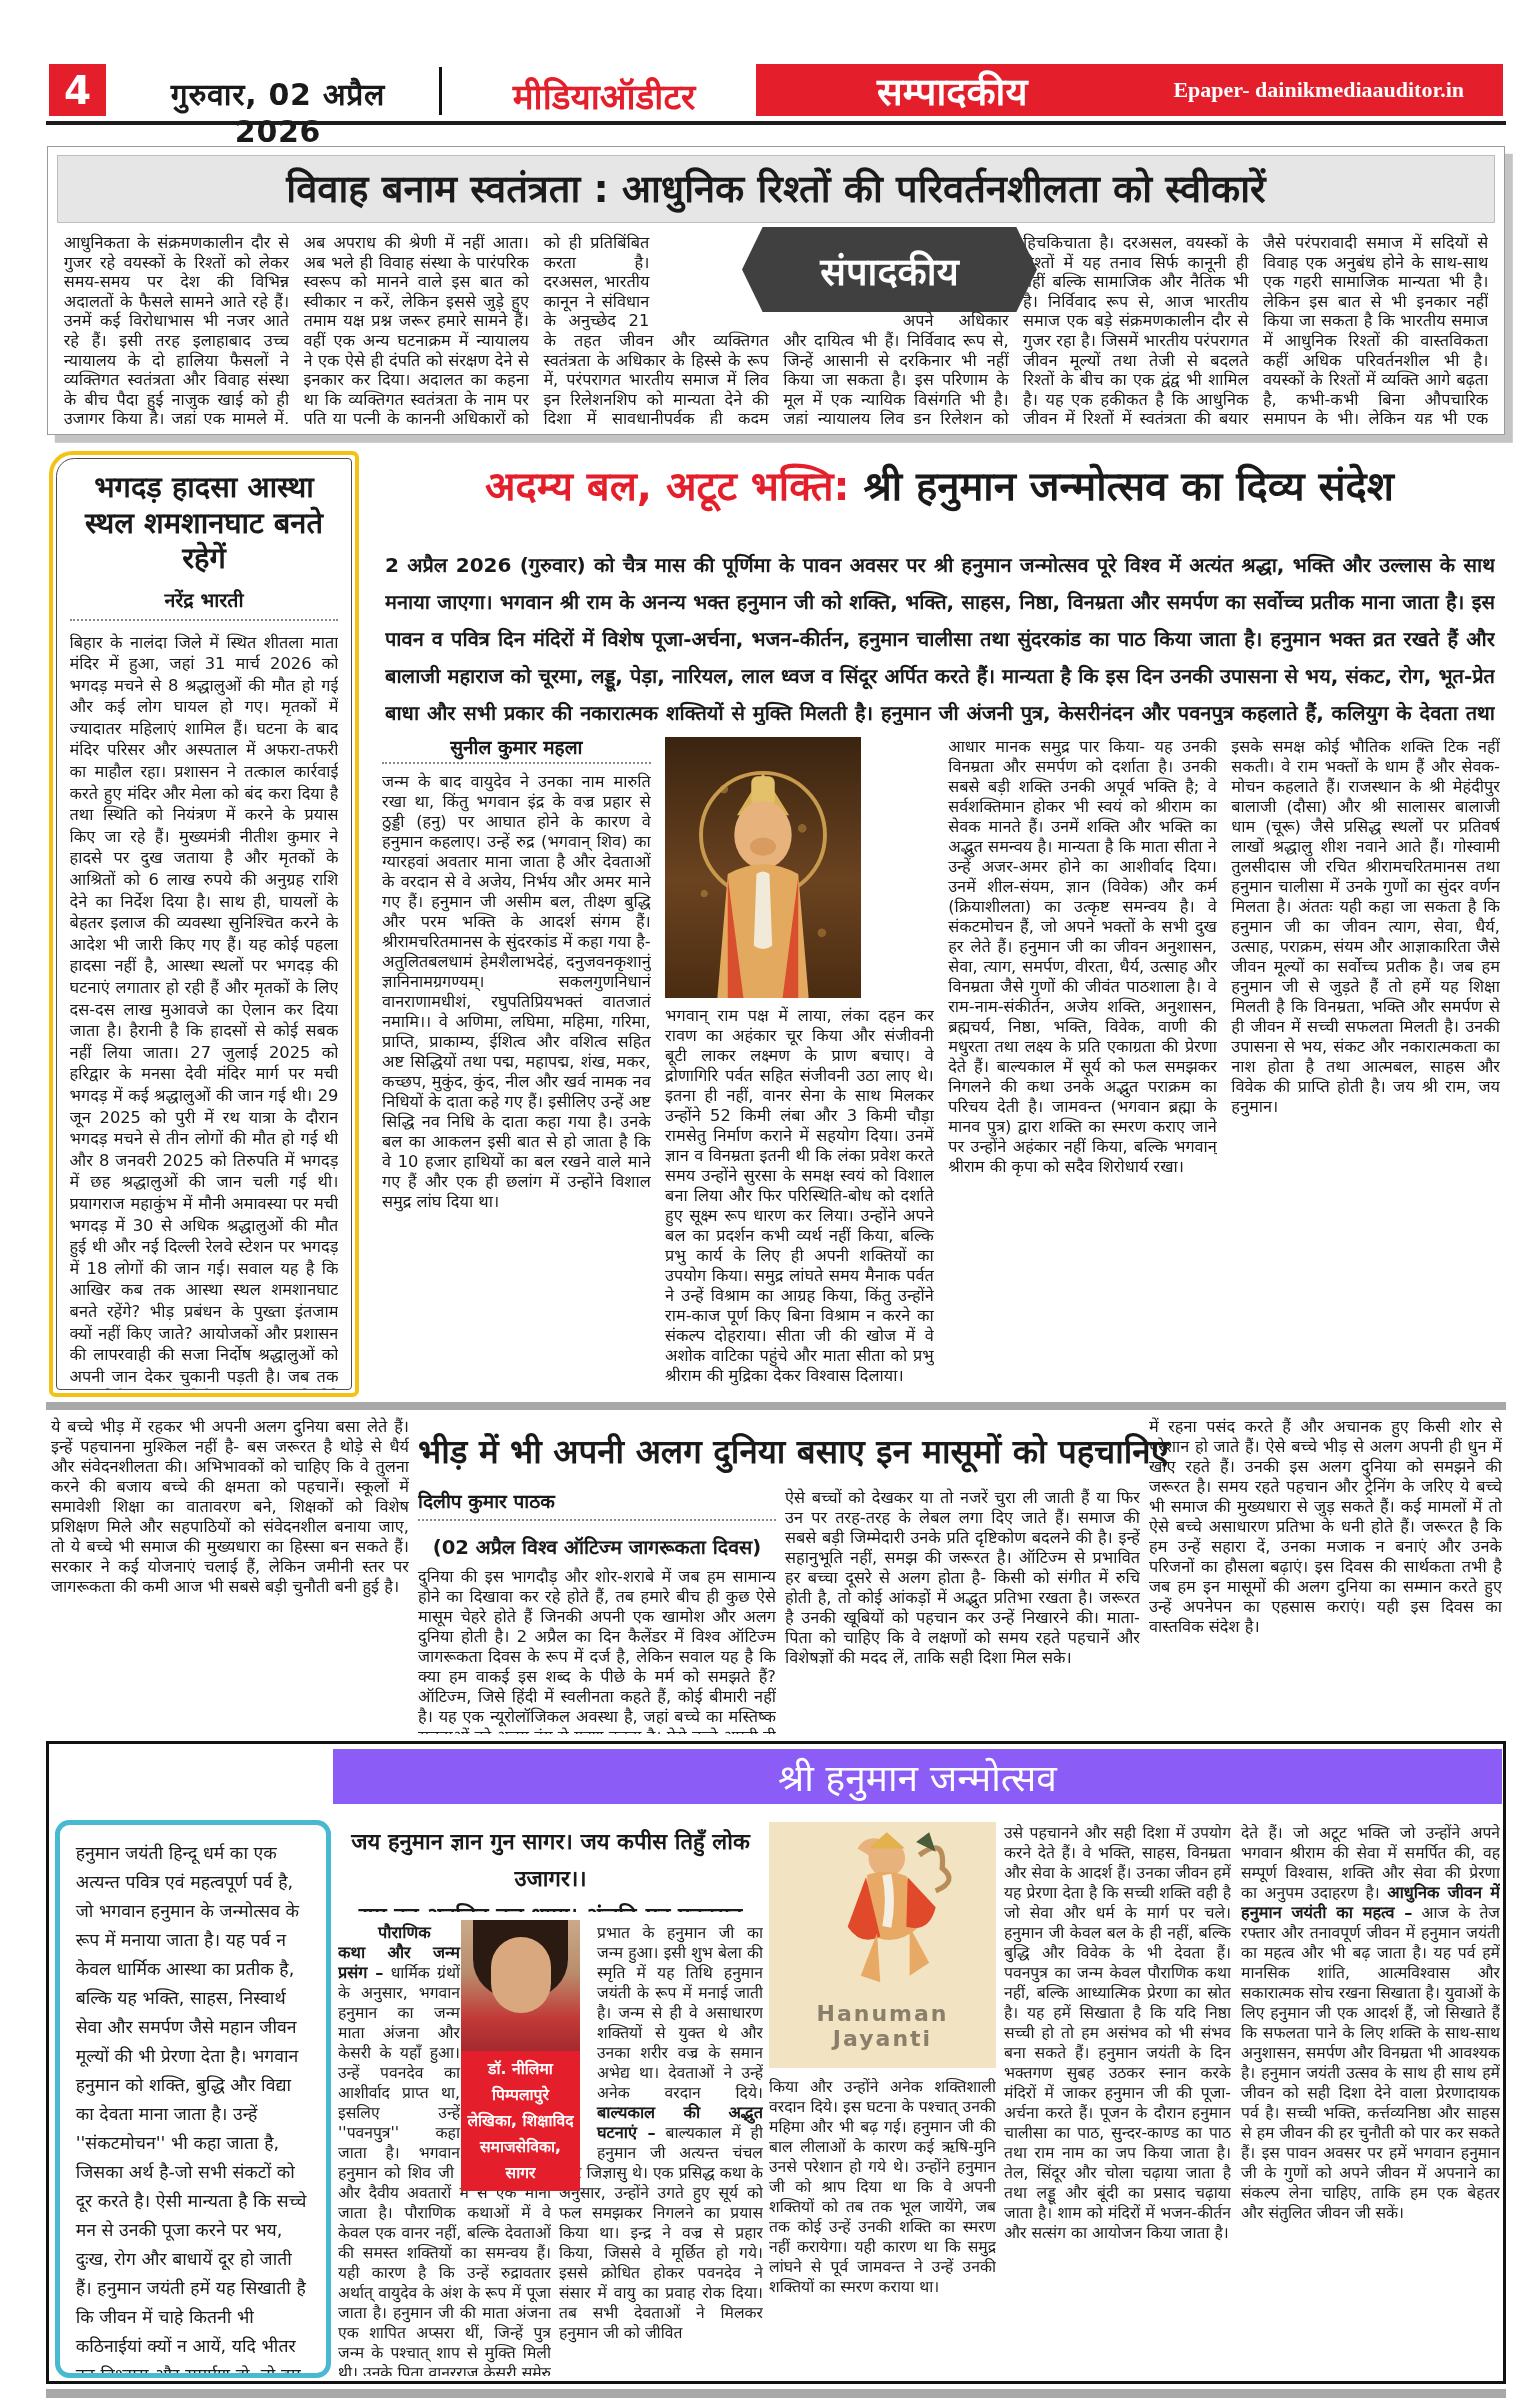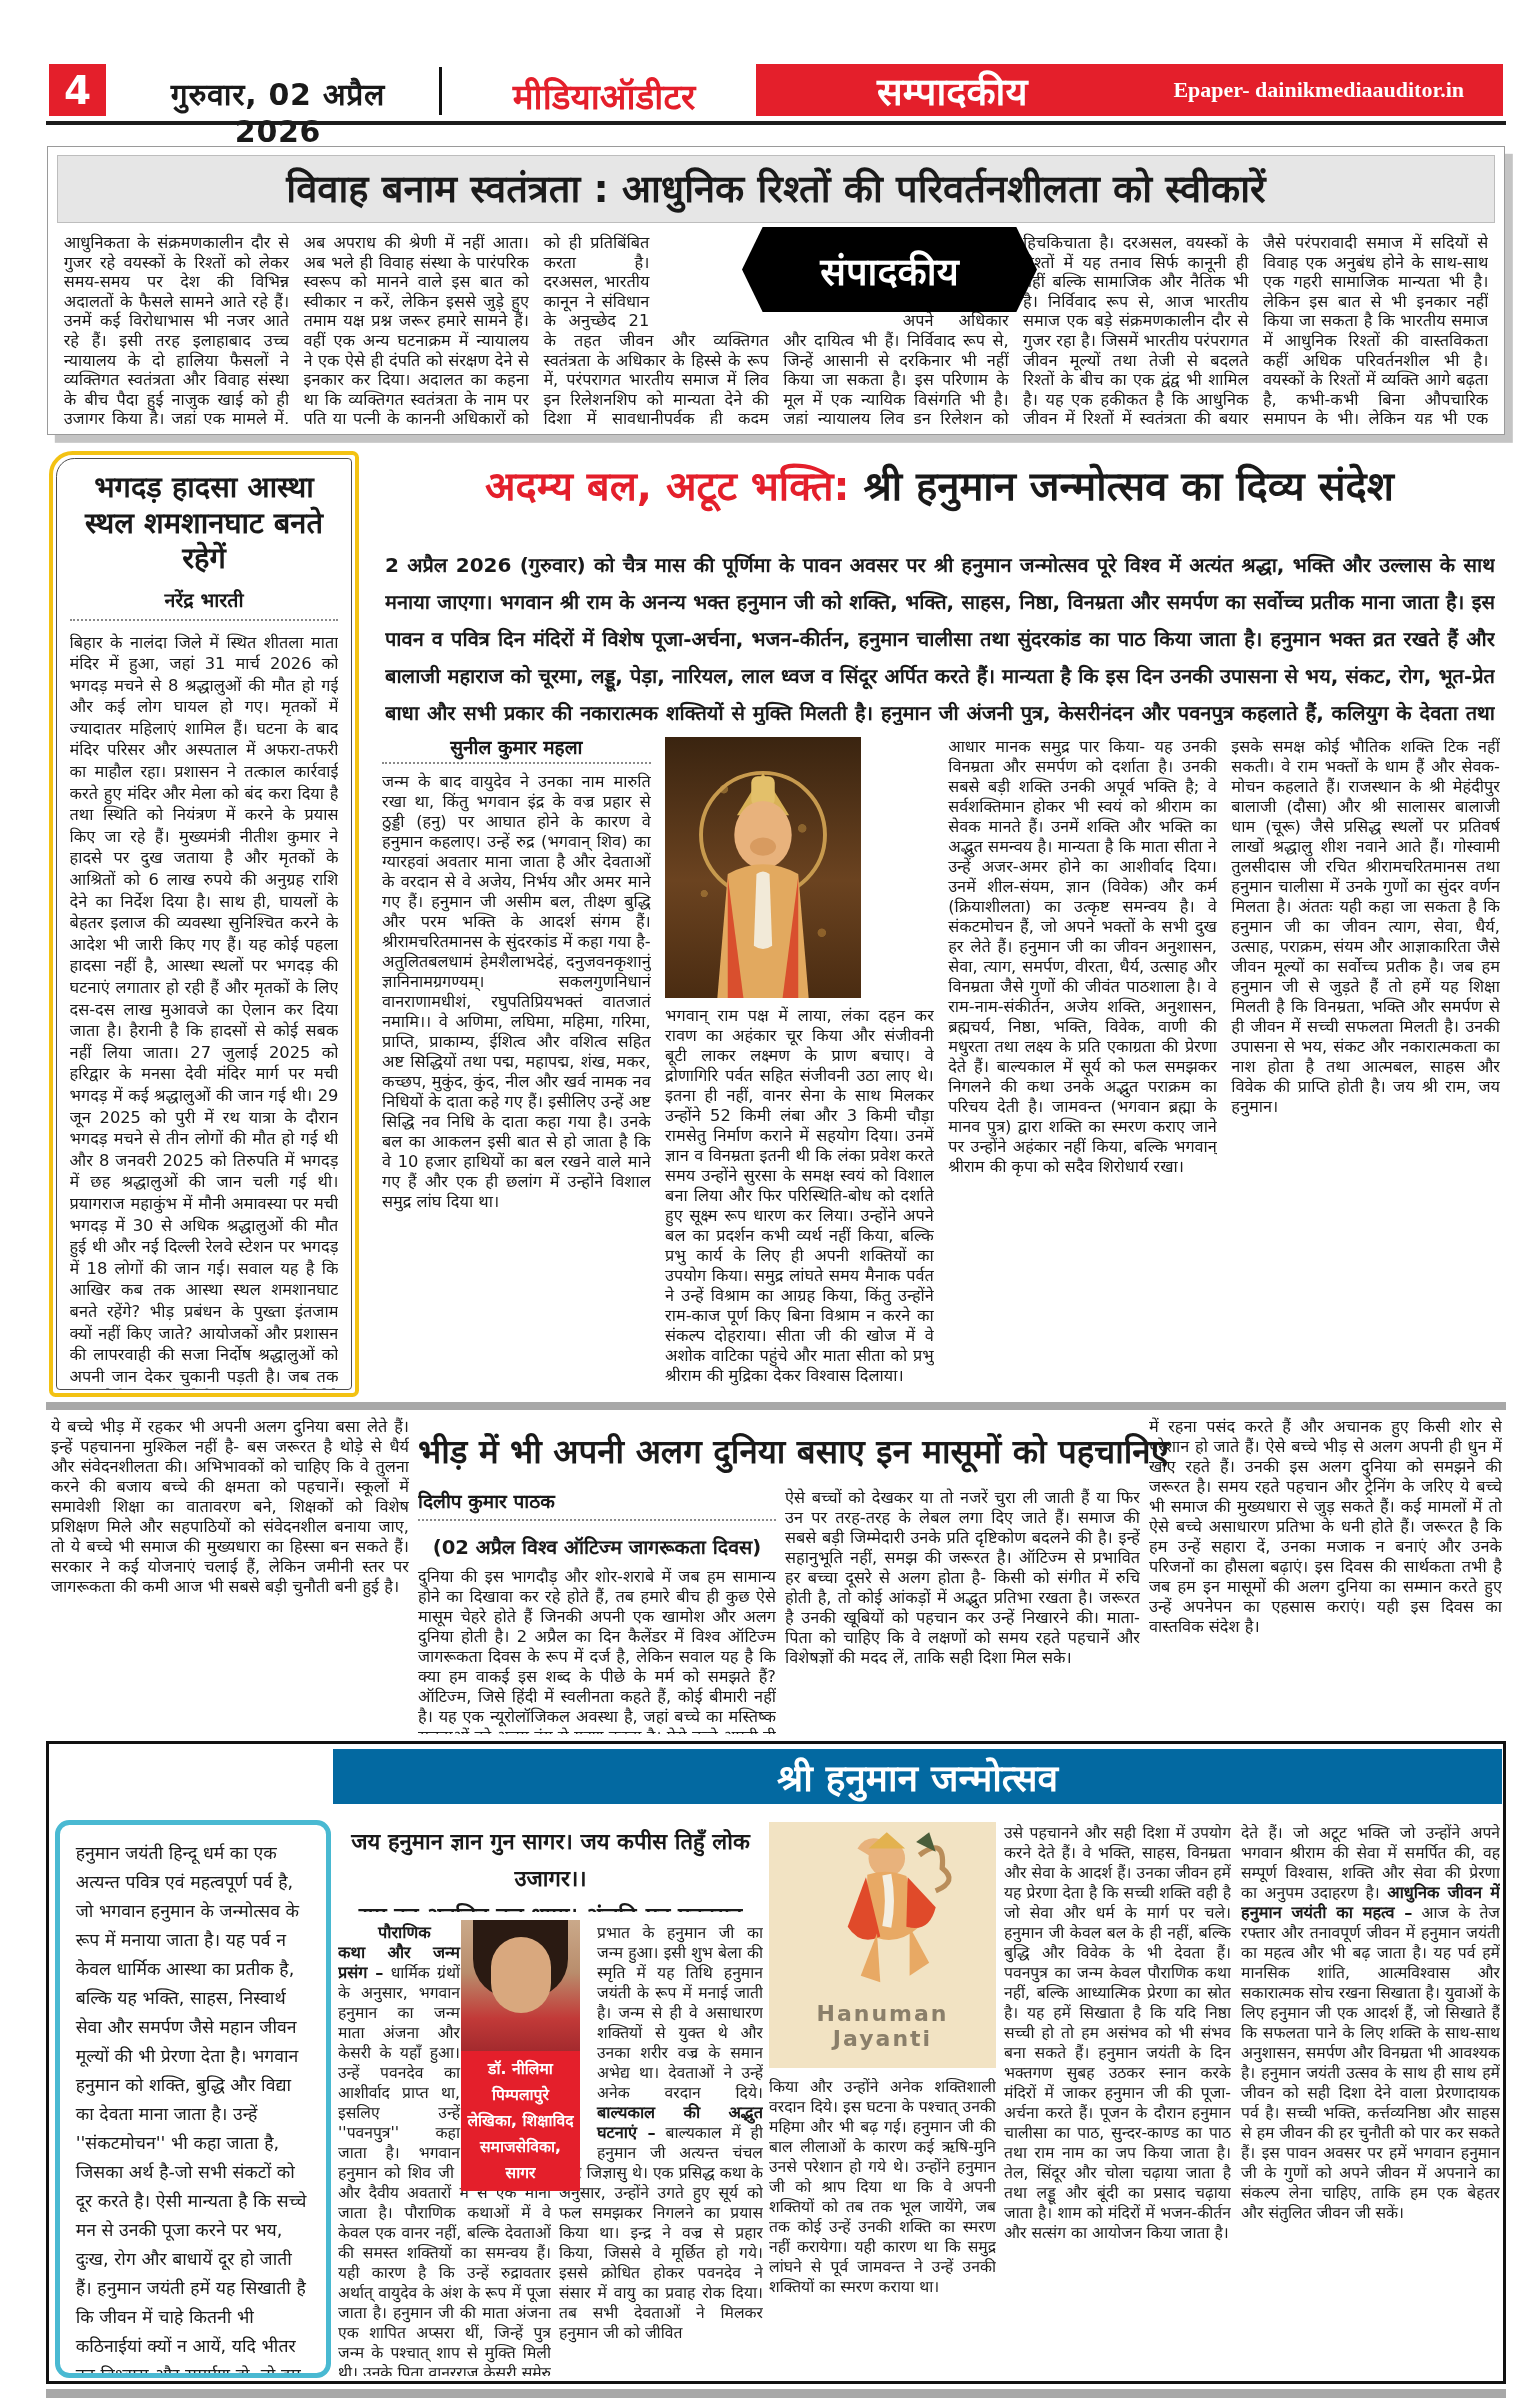--- a/index.html
+++ b/index.html
@@ -24,21 +24,21 @@
   .hrule { background:#1c1c1c; }
 
   
   .edbox { border:1.3px solid #9a9a9a; background:#fff; box-shadow:7.8px 7.8px 0 #c4c4c4; }
   .edhead { position:absolute; left:9.1px; right:9.1px; top:7.8px; height:68px; background:#e6e6e6;
             border:0.7px solid #bdbdbd; text-align:center; font-weight:bold; font-size:38px; line-height:67px; }
   .edcols { position:absolute; left:15.7px; right:15.7px; top:86px; bottom:10.4px; display:flex; gap:14.4px; }
   .ecol { flex:1 1 0; font-size:16.3px; line-height:19.6px; overflow:hidden; }
   .spR { float:right; width:53%; height:88px; }
   .spL { float:left;  width:53%; height:88px; }
-  .edbadge { position:absolute; left:694px; top:80px; width:295px; height:85px; background:#000000;
+  .edbadge { position:absolute; left:694px; top:80px; width:295px; height:85px; background:#404040;
              clip-path:polygon(7% 0,93% 0,100% 50%,93% 100%,7% 100%,0 50%);
              color:#fff; font-weight:bold; font-size:38px; display:flex; align-items:center; justify-content:center; }
 
   
   .stbox { border:4.6px solid #f3c213; border-radius:23.5px 6.5px 6.5px 6.5px; background:#fff; }
   .stinner { position:absolute; inset:2.6px; border:1.3px solid #4a4a4a; border-radius:18.3px 3.9px 3.9px 3.9px;
              padding:11.8px 13px 9.1px 13px; overflow:hidden; }
   .sttitle { text-align:center; font-weight:bold; font-size:29px; line-height:1.22; }
   .stby { text-align:center; font-weight:bold; font-size:19.6px; margin-top:9.1px; padding-bottom:6.5px;
           border-bottom:2px dotted #8a8a8a; }
@@ -64,21 +64,21 @@
   .gsep { background:#a8a8a8; }
 
   
   .auhead { text-align:center; font-weight:bold; font-size:33px; white-space:nowrap; }
   .auby { text-align:left; font-weight:bold; font-size:19px; padding-bottom:5.2px; border-bottom:2px dotted #8a8a8a; }
   .audate { text-align:center; font-weight:bold; font-size:19.6px; margin-top:12px; }
   .autext { font-size:16.3px; line-height:20px; overflow:hidden; }
 
   
   .btbox { border:3.3px solid #111; }
-  .btbanner { background:#0369a1; color:#fff; font-weight:bold; font-size:37px;
+  .btbanner { background:#8b5cf6; color:#fff; font-weight:normal; font-size:37px;
               display:flex; align-items:center; justify-content:center; }
   .tealbox { border:5.9px solid #49b9d2; border-radius:14.4px; padding:14.4px 15.7px; overflow:hidden;
              font-size:17.6px; line-height:29px; }
   .chaupai { font-weight:bold; font-size:22px; line-height:37px; text-align:center; }
   .fcol { font-size:15.7px; line-height:20px; overflow:hidden; }
   .fcol b { font-size:16.3px; }
   .pcard { background:#fff; }
   .pphoto { width:100%; height:131px; position:relative; overflow:hidden;
             background:linear-gradient(180deg,#caa98a 0%,#b98d6c 40%,#c23a38 75%,#a32a2e 100%); }
   .pphoto .hair { position:absolute; left:11.8px; right:11.8px; top:0; height:78px; border-radius:0 0 39px 39px;

